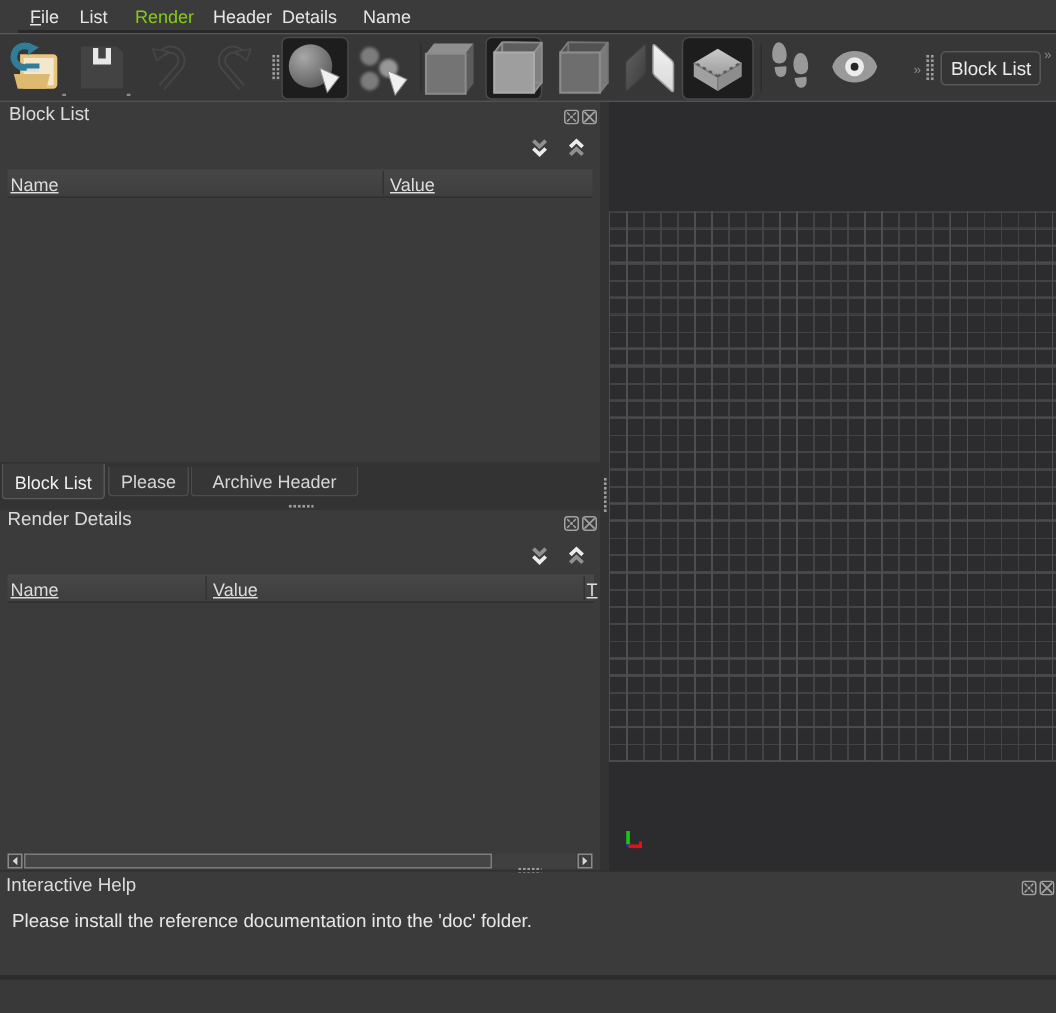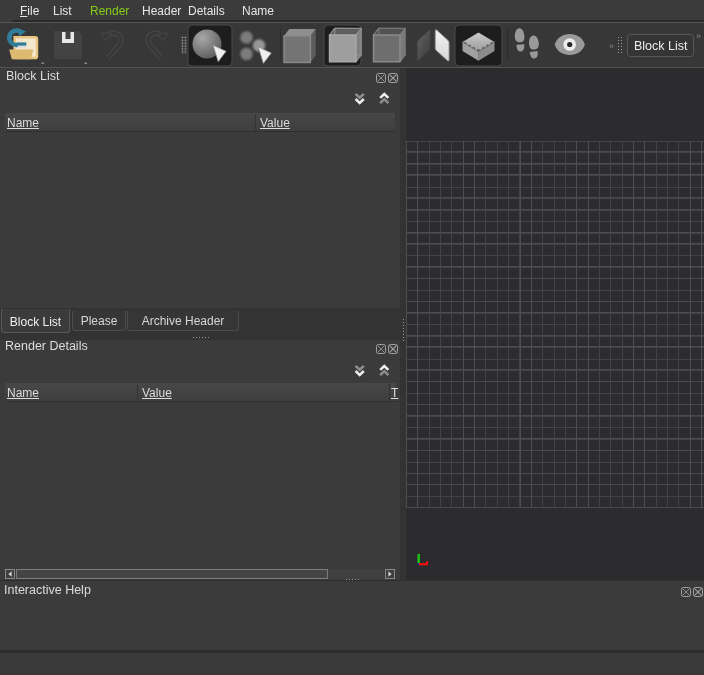--- a/index.html
+++ b/index.html
@@ -280,19 +280,20 @@
 
   <div class="abs" id="helpdock">
     <div class="docktitle" style="left:4px;top:1px">Interactive Help</div>
     <svg class="abs" style="left:681px;top:5px" width="22" height="10" viewBox="0 0 22 10">
       <rect x="0.5" y="0.5" width="9" height="9" rx="2" fill="none" stroke="#a2a2a2"></rect>
       <path d="M2.1 2.1 L3.8 3.8 M7.9 2.1 L6.2 3.8 M2.1 7.9 L3.8 6.2 M7.9 7.9 L6.2 6.2" stroke="#a2a2a2" stroke-width="1"></path>
       <rect x="4.1" y="4.1" width="1.8" height="1.8" fill="#a2a2a2"></rect>
       <rect x="12.5" y="0.5" width="9" height="9" rx="2" fill="none" stroke="#a2a2a2"></rect>
       <path d="M13.6 1.6 l6.8 6.8 M20.4 1.6 l-6.8 6.8" stroke="#a2a2a2" stroke-width="1.2"></path>
     </svg>
+    <div class="abs" style="left:8px;top:25px;font-size:12.5px;color:#e8e8e8">Please install the reference documentation into the 'doc' folder.</div>
   </div>
 
   <div class="abs" style="left:0;top:67px;width:704px;height:1px;background:#525252"></div>
   <div class="abs" style="left:0;top:580px;width:704px;height:1px;background:#2f2f2f"></div>
 
   <div class="abs" id="statusbar"></div>
 </div>
 
 </body></html>

